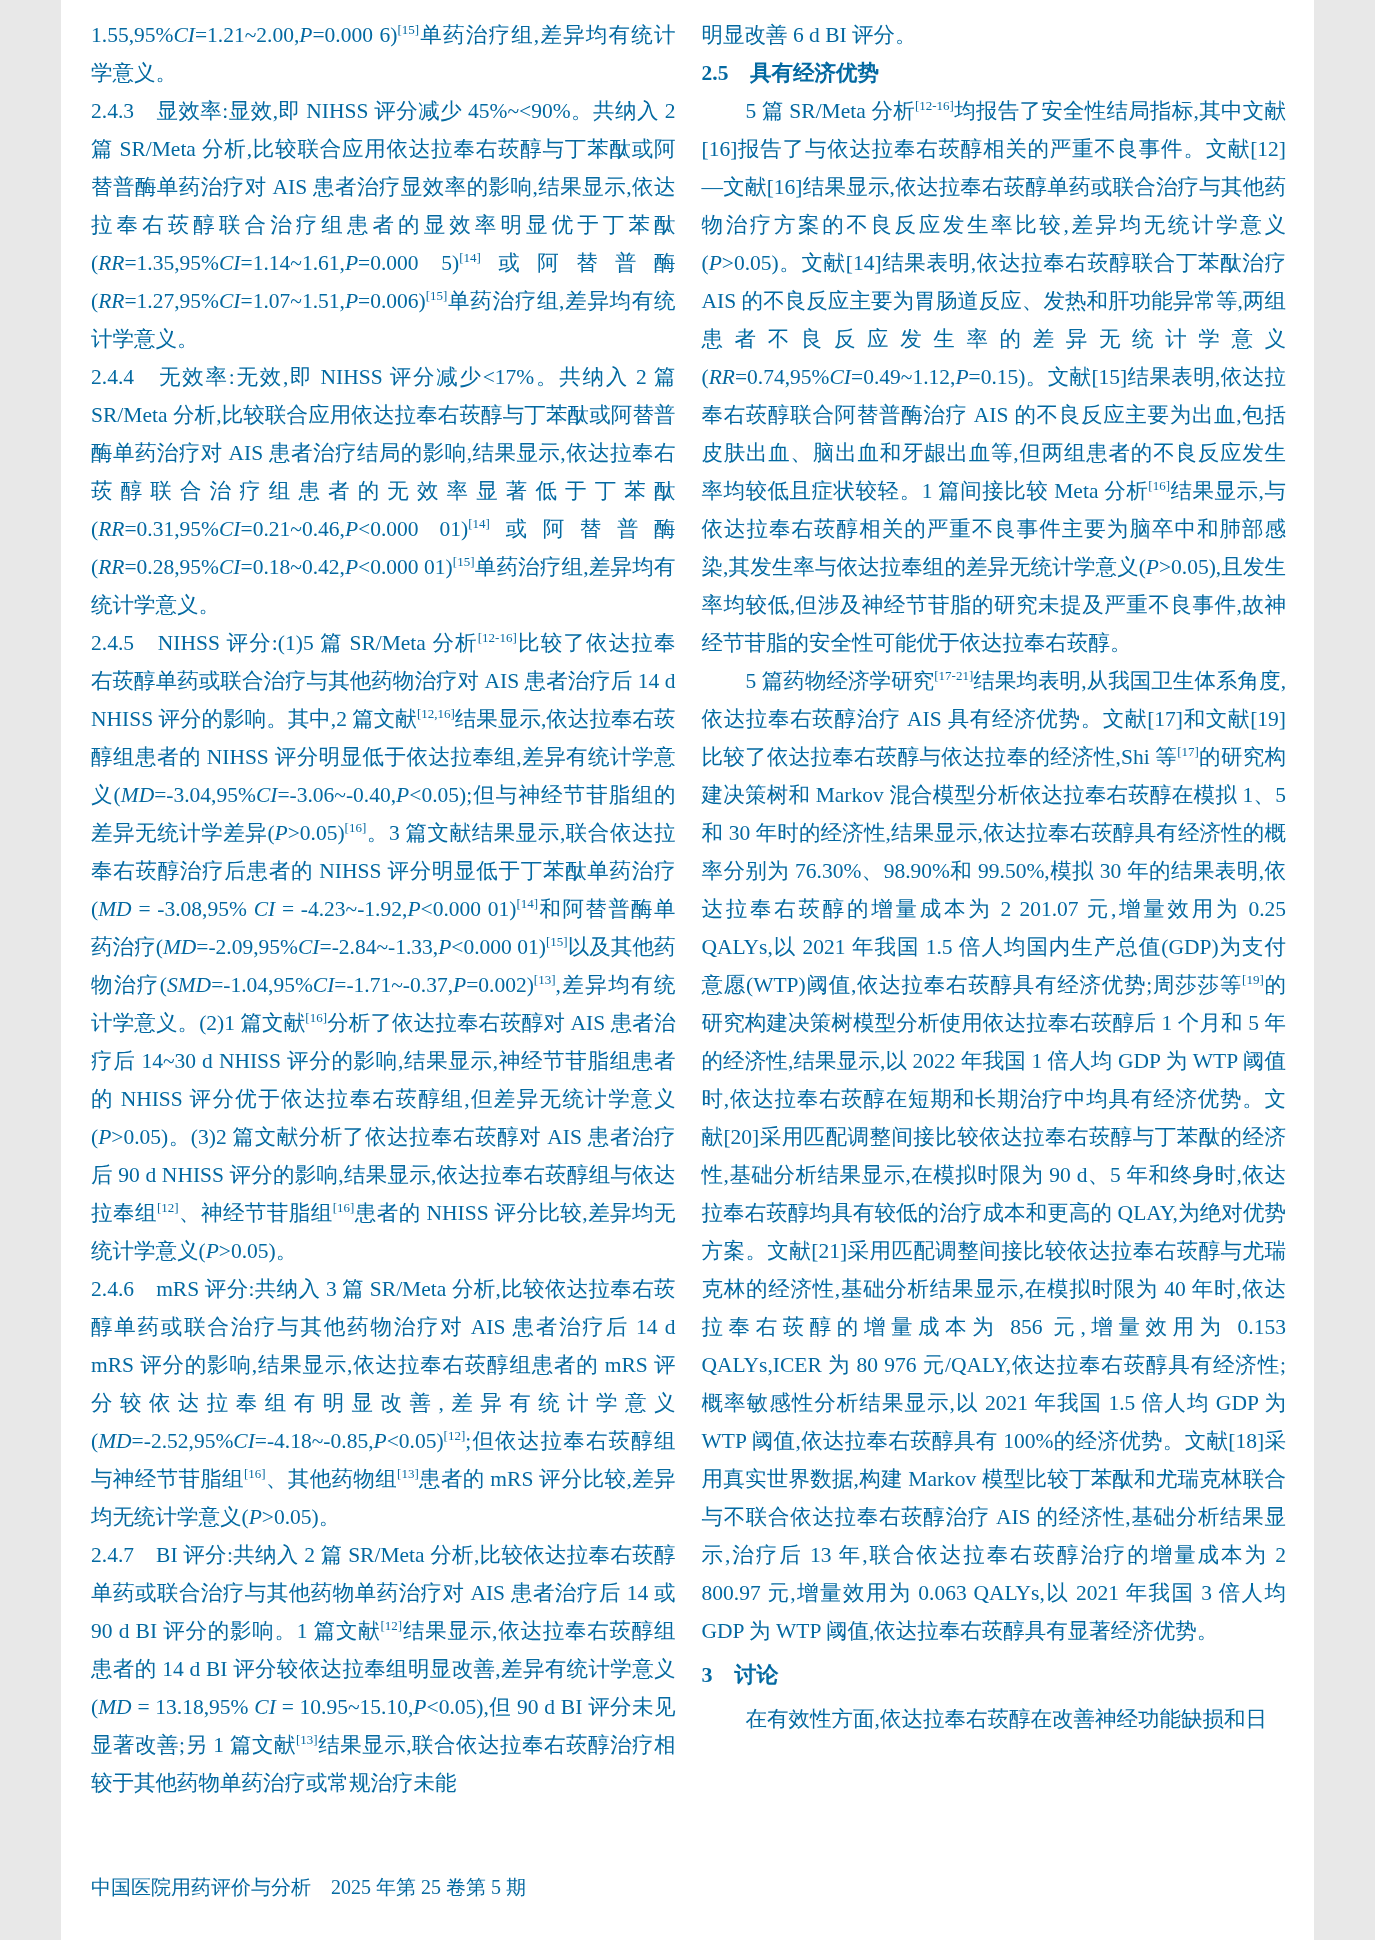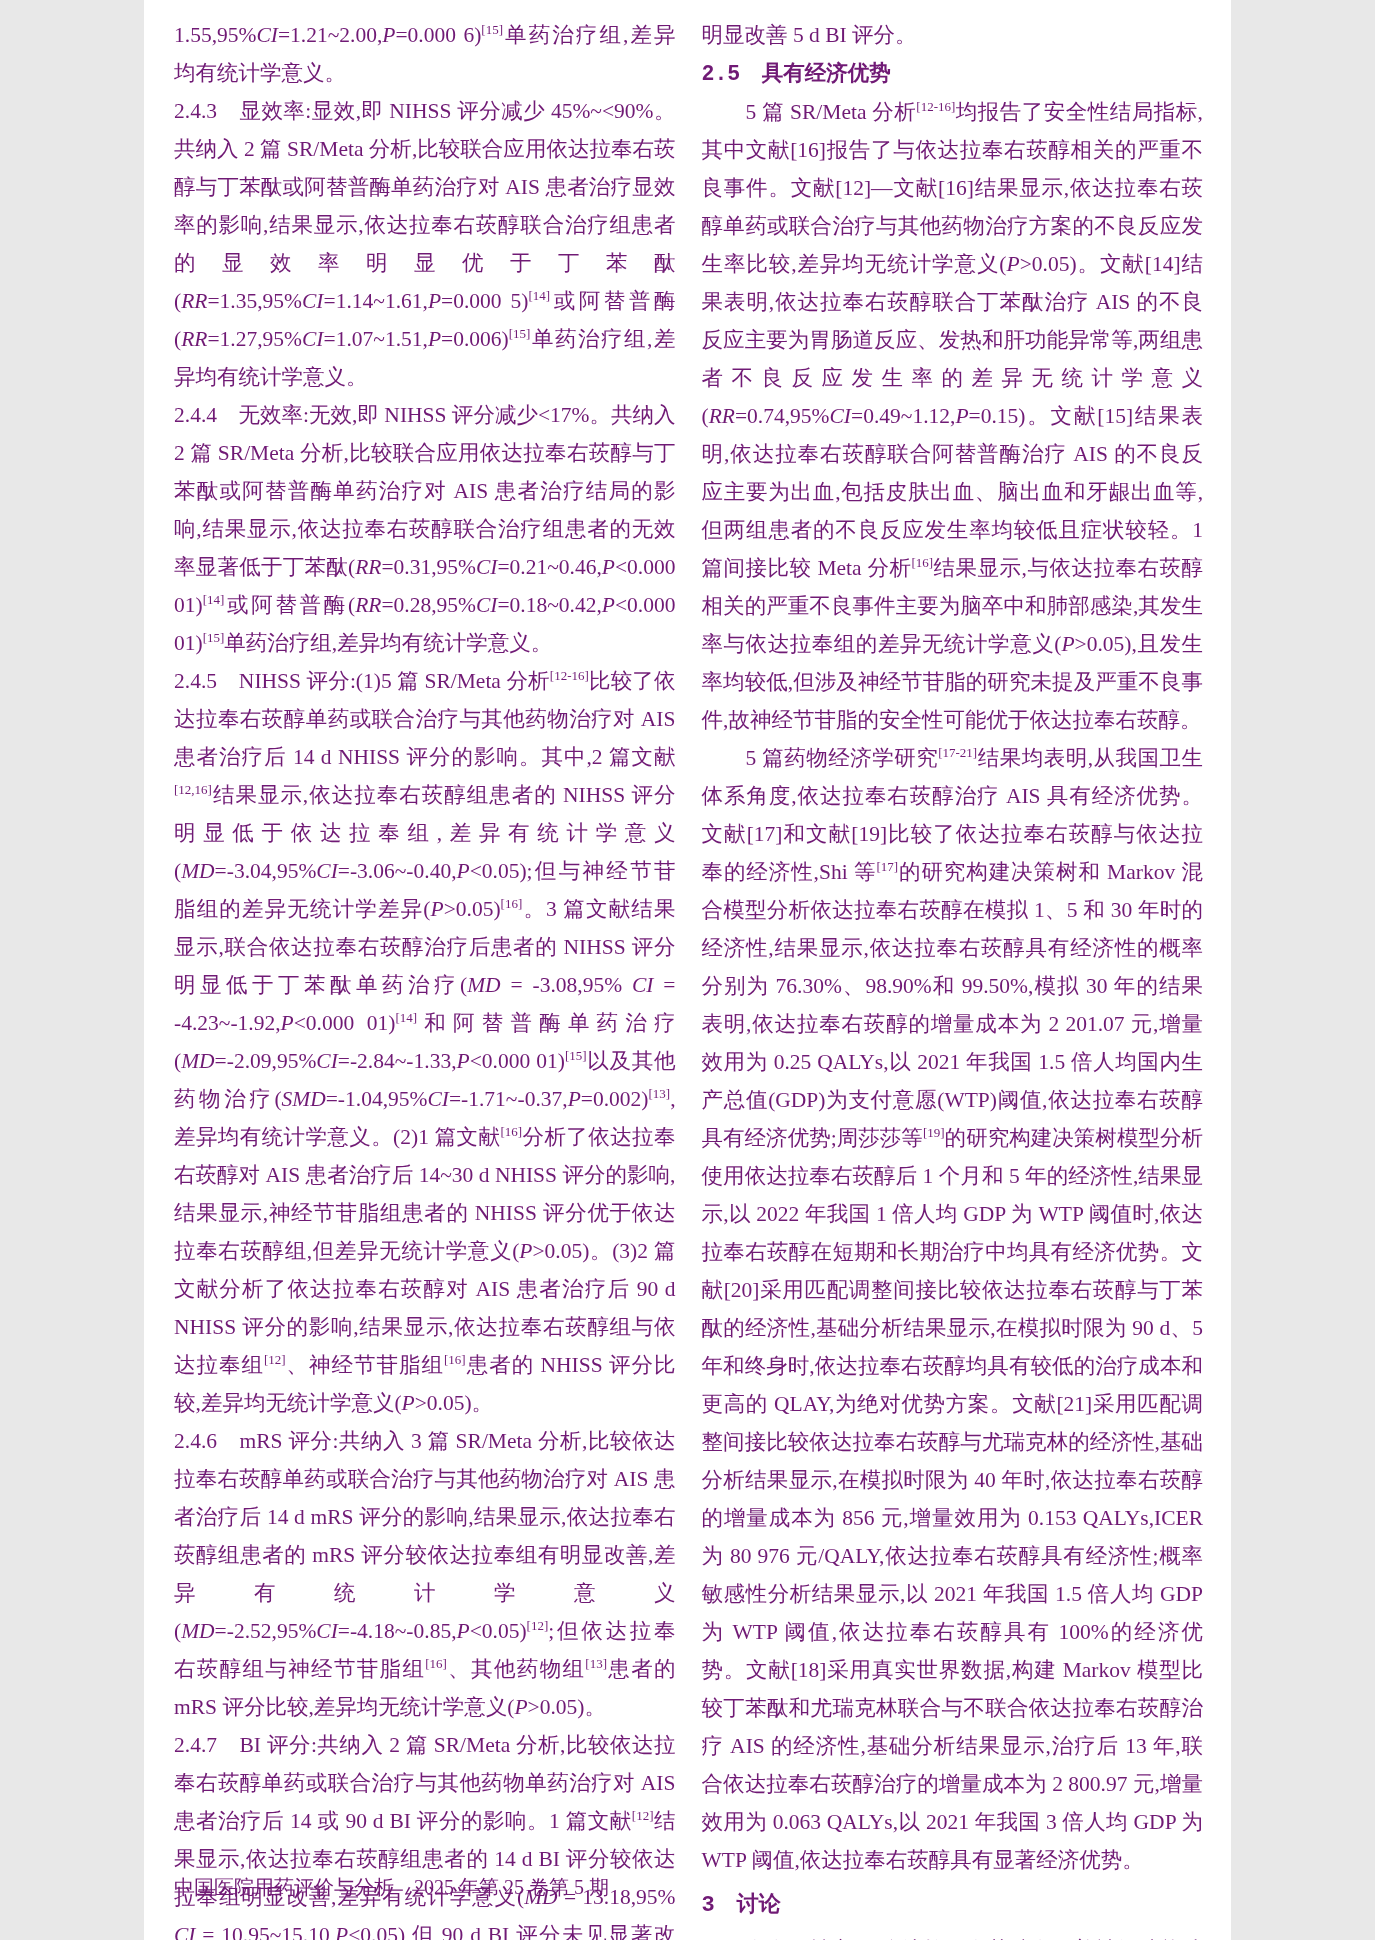--- a/index.html
+++ b/index.html
@@ -1,24 +1,24 @@
 <!DOCTYPE html>
 <html><head>
 <meta charset="utf-8">
 <style>
   html,body { margin:0; padding:0; background:#e8e8e8; }
   .page {
     position:relative;
-    width:1087px; height:1940px;
+    width:1253px; height:1940px;
     margin:0 auto;
     background:#ffffff;
     box-sizing:border-box;
     padding:16px 28px 0 30px;
     font-family:"Liberation Serif","DejaVu Serif",serif;
-    color:#701a75;
+    color:#0369a1;
     overflow:hidden;
   }
   .columns { display:flex; gap:26px; }
   .col {
     width:646px;
     font-size:21.5px;
     line-height:38px;
     text-align:justify;
     overflow-wrap:break-word;
   }
@@ -28,21 +28,21 @@
     font-weight:700;
     font-family:"Liberation Sans","DejaVu Sans",sans-serif;
   }
   .h1 {
     font-weight:700;
     font-size:22px;
     line-height:46px;
     font-family:"Liberation Sans","DejaVu Sans",sans-serif;
     margin:2px 0 2px !important;
   }
-  .hnum { font-family:Liberation Mono, monospace; font-weight:700; }
+  .hnum { font-family:Liberation Serif, serif; font-weight:700; }
   sup {
     font-size:13px;
     line-height:0;
     vertical-align:super;
   }
   i { font-style:italic; }
   .footer {
     position:absolute;
     left:30px; right:28px; top:1872px;
     display:flex;
@@ -59,21 +59,21 @@
   <div class="columns">
     <div class="col" id="col-left">
         <p class="block p"><span>1.55,95%</span><i>CI</i><span>=1.21~2.00,</span><i>P</i><span>=0.000 6)</span><sup>[15]</sup><span>单药治疗组,差异均有统计学意义。</span></p>
         <p class="block p"><span>2.4.3　显效率:显效,即 NIHSS 评分减少 45%~&lt;90%。共纳入 2 篇 SR/Meta 分析,比较联合应用依达拉奉右莰醇与丁苯酞或阿替普酶单药治疗对 AIS 患者治疗显效率的影响,结果显示,依达拉奉右莰醇联合治疗组患者的显效率明显优于丁苯酞(</span><i>RR</i><span>=1.35,95%</span><i>CI</i><span>=1.14~1.61,</span><i>P</i><span>=0.000 5)</span><sup>[14]</sup><span>或阿替普酶(</span><i>RR</i><span>=1.27,95%</span><i>CI</i><span>=1.07~1.51,</span><i>P</i><span>=0.006)</span><sup>[15]</sup><span>单药治疗组,差异均有统计学意义。</span></p>
         <p class="block p"><span>2.4.4　无效率:无效,即 NIHSS 评分减少&lt;17%。共纳入 2 篇 SR/Meta 分析,比较联合应用依达拉奉右莰醇与丁苯酞或阿替普酶单药治疗对 AIS 患者治疗结局的影响,结果显示,依达拉奉右莰醇联合治疗组患者的无效率显著低于丁苯酞(</span><i>RR</i><span>=0.31,95%</span><i>CI</i><span>=0.21~0.46,</span><i>P</i><span>&lt;0.000 01)</span><sup>[14]</sup><span>或阿替普酶(</span><i>RR</i><span>=0.28,95%</span><i>CI</i><span>=0.18~0.42,</span><i>P</i><span>&lt;0.000 01)</span><sup>[15]</sup><span>单药治疗组,差异均有统计学意义。</span></p>
         <p class="block p"><span>2.4.5　NIHSS 评分:(1)5 篇 SR/Meta 分析</span><sup>[12-16]</sup><span>比较了依达拉奉右莰醇单药或联合治疗与其他药物治疗对 AIS 患者治疗后 14 d NHISS 评分的影响。其中,2 篇文献</span><sup>[12,16]</sup><span>结果显示,依达拉奉右莰醇组患者的 NIHSS 评分明显低于依达拉奉组,差异有统计学意义(</span><i>MD</i><span>=-3.04,95%</span><i>CI</i><span>=-3.06~-0.40,</span><i>P</i><span>&lt;0.05);但与神经节苷脂组的差异无统计学差异(</span><i>P</i><span>&gt;0.05)</span><sup>[16]</sup><span>。3 篇文献结果显示,联合依达拉奉右莰醇治疗后患者的 NIHSS 评分明显低于丁苯酞单药治疗(</span><i>MD</i><span> = -3.08,95% </span><i>CI</i><span> = -4.23~-1.92,</span><i>P</i><span>&lt;0.000 01)</span><sup>[14]</sup><span>和阿替普酶单药治疗(</span><i>MD</i><span>=-2.09,95%</span><i>CI</i><span>=-2.84~-1.33,</span><i>P</i><span>&lt;0.000 01)</span><sup>[15]</sup><span>以及其他药物治疗(</span><i>SMD</i><span>=-1.04,95%</span><i>CI</i><span>=-1.71~-0.37,</span><i>P</i><span>=0.002)</span><sup>[13]</sup><span>,差异均有统计学意义。(2)1 篇文献</span><sup>[16]</sup><span>分析了依达拉奉右莰醇对 AIS 患者治疗后 14~30 d NHISS 评分的影响,结果显示,神经节苷脂组患者的 NHISS 评分优于依达拉奉右莰醇组,但差异无统计学意义(</span><i>P</i><span>&gt;0.05)。(3)2 篇文献分析了依达拉奉右莰醇对 AIS 患者治疗后 90 d NHISS 评分的影响,结果显示,依达拉奉右莰醇组与依达拉奉组</span><sup>[12]</sup><span>、神经节苷脂组</span><sup>[16]</sup><span>患者的 NHISS 评分比较,差异均无统计学意义(</span><i>P</i><span>&gt;0.05)。</span></p>
         <p class="block p"><span>2.4.6　mRS 评分:共纳入 3 篇 SR/Meta 分析,比较依达拉奉右莰醇单药或联合治疗与其他药物治疗对 AIS 患者治疗后 14 d mRS 评分的影响,结果显示,依达拉奉右莰醇组患者的 mRS 评分较依达拉奉组有明显改善,差异有统计学意义(</span><i>MD</i><span>=-2.52,95%</span><i>CI</i><span>=-4.18~-0.85,</span><i>P</i><span>&lt;0.05)</span><sup>[12]</sup><span>;但依达拉奉右莰醇组与神经节苷脂组</span><sup>[16]</sup><span>、其他药物组</span><sup>[13]</sup><span>患者的 mRS 评分比较,差异均无统计学意义(</span><i>P</i><span>&gt;0.05)。</span></p>
         <p class="block p"><span>2.4.7　BI 评分:共纳入 2 篇 SR/Meta 分析,比较依达拉奉右莰醇单药或联合治疗与其他药物单药治疗对 AIS 患者治疗后 14 或 90 d BI 评分的影响。1 篇文献</span><sup>[12]</sup><span>结果显示,依达拉奉右莰醇组患者的 14 d BI 评分较依达拉奉组明显改善,差异有统计学意义(</span><i>MD</i><span> = 13.18,95% </span><i>CI</i><span> = 10.95~15.10,</span><i>P</i><span>&lt;0.05),但 90 d BI 评分未见显著改善;另 1 篇文献</span><sup>[13]</sup><span>结果显示,联合依达拉奉右莰醇治疗相较于其他药物单药治疗或常规治疗未能</span></p>
       </div>
     <div class="col" id="col-right">
-        <p class="block p"><span>明显改善 5 d BI 评分。</span></p>
+        <p class="block p"><span>明显改善 6 d BI 评分。</span></p>
         <p class="block h2"><span class="hnum">2.5</span><span>　具有经济优势</span></p>
         <p class="block p indent"><span>5 篇 SR/Meta 分析</span><sup>[12-16]</sup><span>均报告了安全性结局指标,其中文献[16]报告了与依达拉奉右莰醇相关的严重不良事件。文献[12]—文献[16]结果显示,依达拉奉右莰醇单药或联合治疗与其他药物治疗方案的不良反应发生率比较,差异均无统计学意义(</span><i>P</i><span>&gt;0.05)。文献[14]结果表明,依达拉奉右莰醇联合丁苯酞治疗 AIS 的不良反应主要为胃肠道反应、发热和肝功能异常等,两组患者不良反应发生率的差异无统计学意义(</span><i>RR</i><span>=0.74,95%</span><i>CI</i><span>=0.49~1.12,</span><i>P</i><span>=0.15)。文献[15]结果表明,依达拉奉右莰醇联合阿替普酶治疗 AIS 的不良反应主要为出血,包括皮肤出血、脑出血和牙龈出血等,但两组患者的不良反应发生率均较低且症状较轻。1 篇间接比较 Meta 分析</span><sup>[16]</sup><span>结果显示,与依达拉奉右莰醇相关的严重不良事件主要为脑卒中和肺部感染,其发生率与依达拉奉组的差异无统计学意义(</span><i>P</i><span>&gt;0.05),且发生率均较低,但涉及神经节苷脂的研究未提及严重不良事件,故神经节苷脂的安全性可能优于依达拉奉右莰醇。</span></p>
         <p class="block p indent"><span>5 篇药物经济学研究</span><sup>[17-21]</sup><span>结果均表明,从我国卫生体系角度,依达拉奉右莰醇治疗 AIS 具有经济优势。文献[17]和文献[19]比较了依达拉奉右莰醇与依达拉奉的经济性,Shi 等</span><sup>[17]</sup><span>的研究构建决策树和 Markov 混合模型分析依达拉奉右莰醇在模拟 1、5 和 30 年时的经济性,结果显示,依达拉奉右莰醇具有经济性的概率分别为 76.30%、98.90%和 99.50%,模拟 30 年的结果表明,依达拉奉右莰醇的增量成本为 2 201.07 元,增量效用为 0.25 QALYs,以 2021 年我国 1.5 倍人均国内生产总值(GDP)为支付意愿(WTP)阈值,依达拉奉右莰醇具有经济优势;周莎莎等</span><sup>[19]</sup><span>的研究构建决策树模型分析使用依达拉奉右莰醇后 1 个月和 5 年的经济性,结果显示,以 2022 年我国 1 倍人均 GDP 为 WTP 阈值时,依达拉奉右莰醇在短期和长期治疗中均具有经济优势。文献[20]采用匹配调整间接比较依达拉奉右莰醇与丁苯酞的经济性,基础分析结果显示,在模拟时限为 90 d、5 年和终身时,依达拉奉右莰醇均具有较低的治疗成本和更高的 QLAY,为绝对优势方案。文献[21]采用匹配调整间接比较依达拉奉右莰醇与尤瑞克林的经济性,基础分析结果显示,在模拟时限为 40 年时,依达拉奉右莰醇的增量成本为 856 元,增量效用为 0.153 QALYs,ICER 为 80 976 元/QALY,依达拉奉右莰醇具有经济性;概率敏感性分析结果显示,以 2021 年我国 1.5 倍人均 GDP 为 WTP 阈值,依达拉奉右莰醇具有 100%的经济优势。文献[18]采用真实世界数据,构建 Markov 模型比较丁苯酞和尤瑞克林联合与不联合依达拉奉右莰醇治疗 AIS 的经济性,基础分析结果显示,治疗后 13 年,联合依达拉奉右莰醇治疗的增量成本为 2 800.97 元,增量效用为 0.063 QALYs,以 2021 年我国 3 倍人均 GDP 为 WTP 阈值,依达拉奉右莰醇具有显著经济优势。</span></p>
         <p class="block h1"><span class="hnum">3</span><span>　讨论</span></p>
         <p class="block p indent"><span>在有效性方面,依达拉奉右莰醇在改善神经功能缺损和日</span></p>
       </div>
   </div>
   <div class="footer">
     <span>中国医院用药评价与分析　2025 年第 25 卷第 5 期</span>
   </div>

